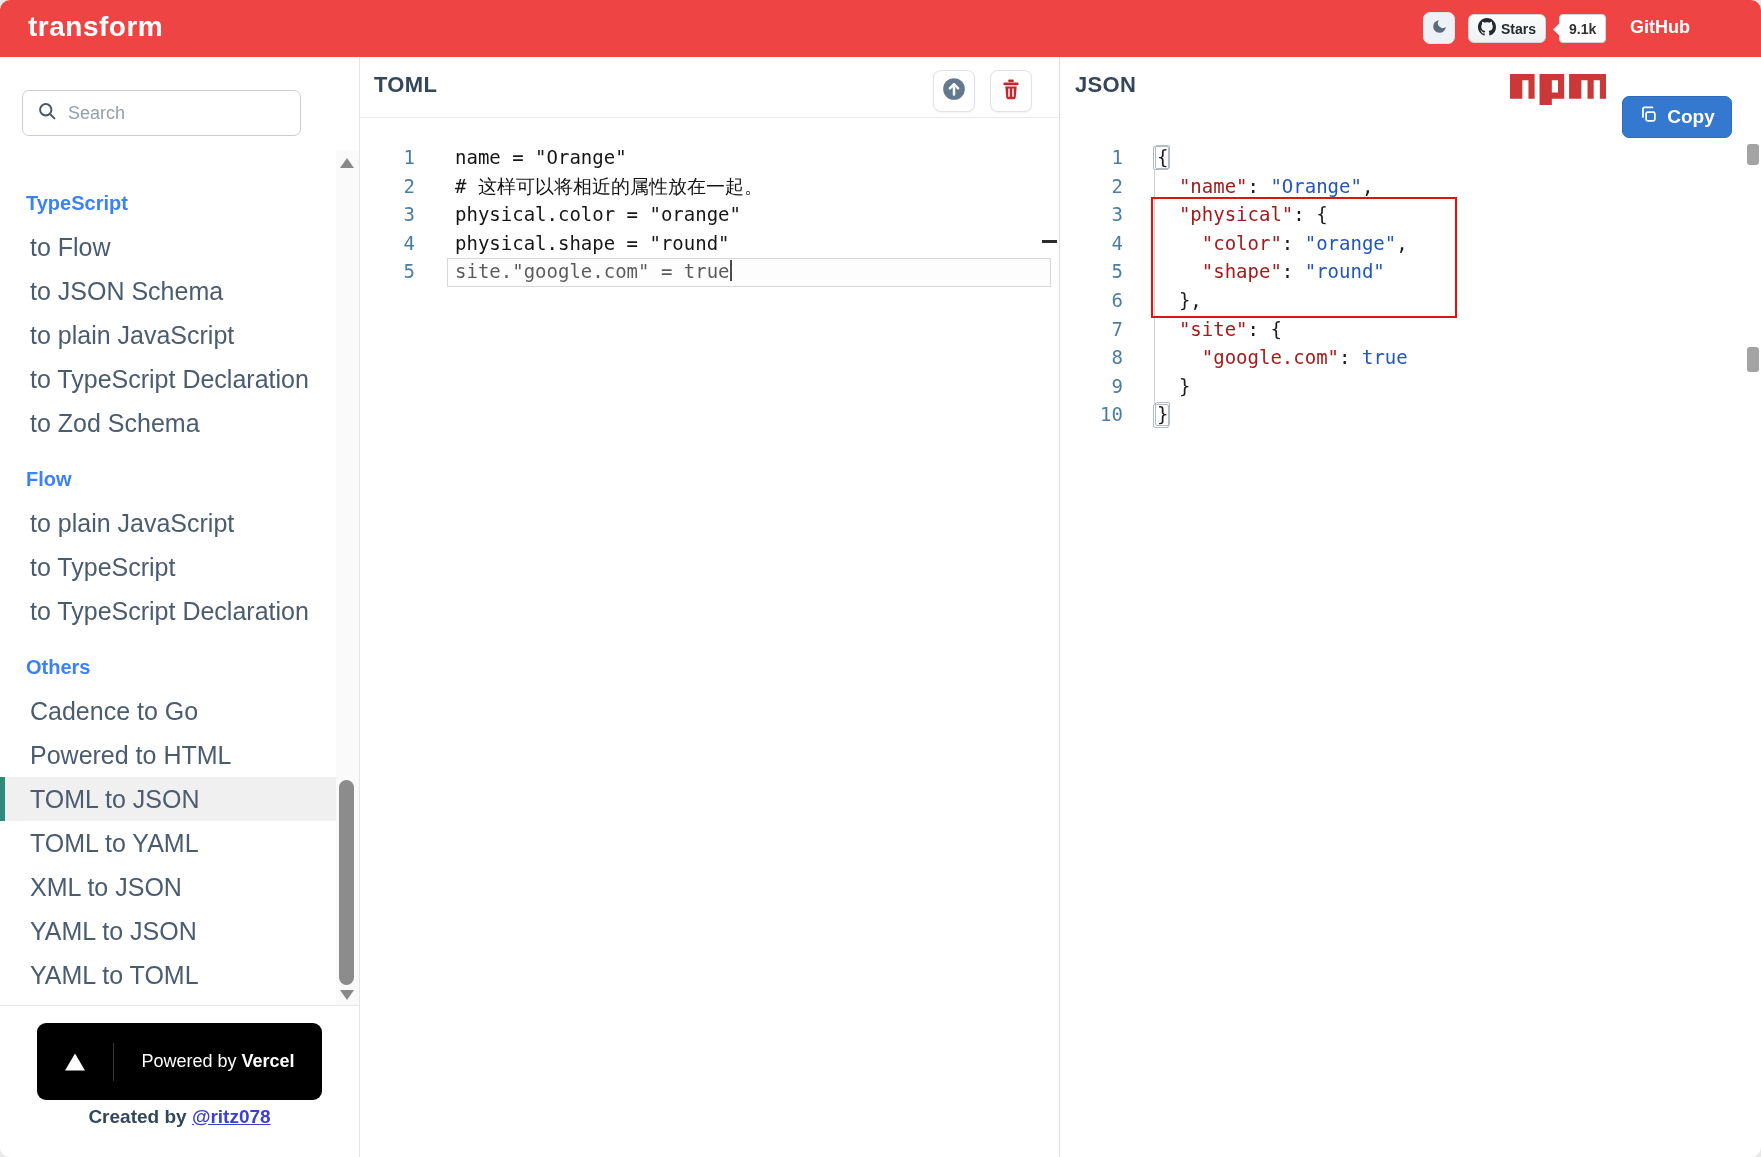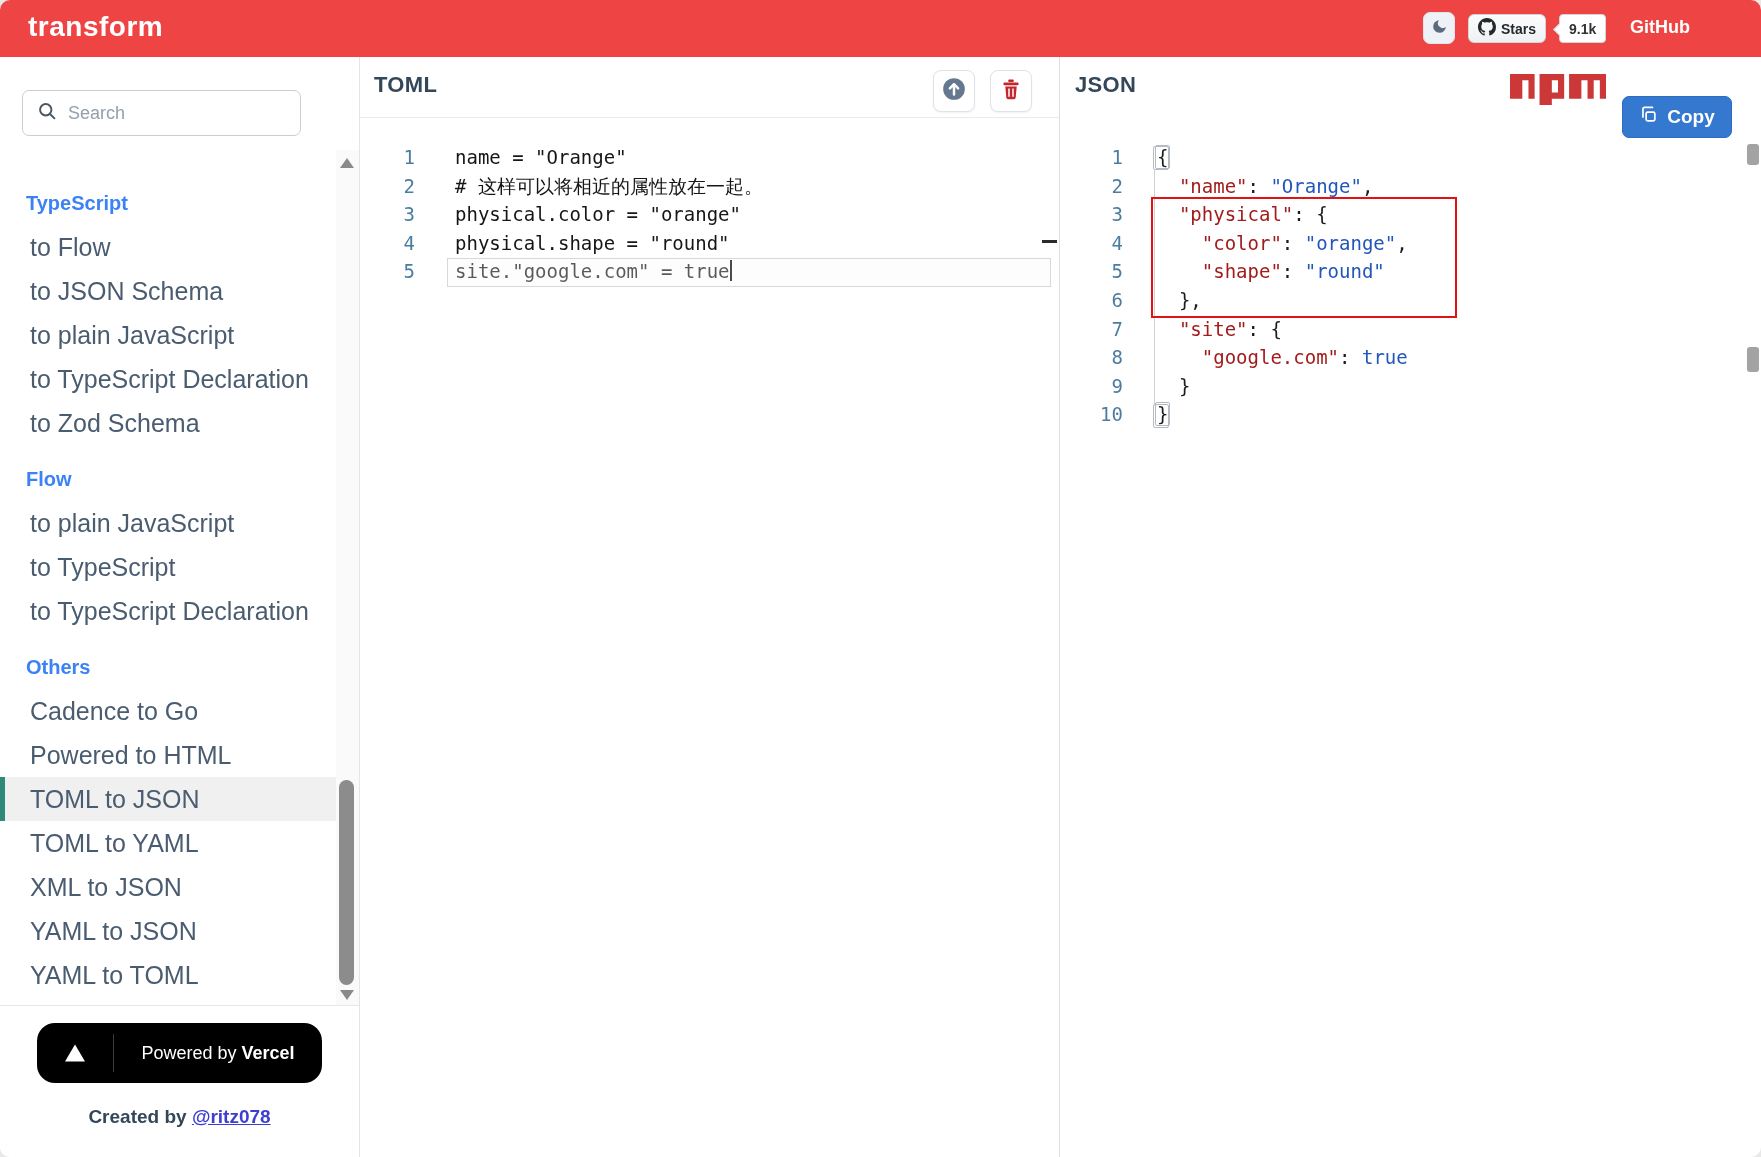--- a/index.html
+++ b/index.html
@@ -25,21 +25,21 @@
   .nav-section { margin-bottom:12px; }
   .nav-heading { height:44px; line-height:44px; padding-left:26px; font-size:20px; font-weight:700; color:#3b82f6; }
   .nav-item { height:44px; line-height:44px; padding-left:30px; font-size:25px; color:#4a5c70; cursor:pointer; }
   .nav-item.active { background:#f0f0f0; border-left:5px solid #2f8a7a; padding-left:25px; }
   .side-scroll { position:absolute; left:336px; top:150px; width:23px; height:856px; background:#fafafa; }
   .scroll-up, .scroll-dn { position:absolute; left:4px; width:0; height:0; border-left:7px solid transparent; border-right:7px solid transparent; cursor:pointer; }
   .scroll-up { top:8px; border-bottom:10px solid #8a8a8a; }
   .scroll-dn { bottom:6px; border-top:10px solid #8a8a8a; }
   .scroll-thumb { position:absolute; left:3px; top:630px; width:15px; height:205px; background:#8c8c8c; border-radius:8px; cursor:grab; }
   .side-footer { position:absolute; left:0; top:1005px; width:359px; height:152px; background:#fff; border-top:1px solid #e7e7e7; }
-  .vercel-btn { position:absolute; left:37px; top:17px; width:285px; height:60px; background:#000; border-radius:18px; display:flex; align-items:center; cursor:pointer; }
+  .vercel-btn { position:absolute; left:37px; top:17px; width:285px; height:77px; background:#000; border-radius:9px; display:flex; align-items:center; cursor:pointer; }
   .vercel-tri { width:76px; display:flex; justify-content:center; }
   .vercel-sep { width:1px; height:38px; background:#3a3a3a; }
   .vercel-text { flex:1; text-align:center; color:#fff; font-size:18px; }
   .vercel-text b { font-weight:700; }
   .created { position:absolute; left:0; top:100px; width:359px; text-align:center; font-size:19px; font-weight:600; color:#33475b; }
   .created a { color:#3d3fd1; text-decoration:underline; cursor:pointer; }
 
   
   .panel-divider { position:absolute; left:1059px; top:57px; width:1px; height:1100px; background:#dcdfe3; }
   .panel-title { position:absolute; font-size:22px; font-weight:700; color:#33475b; letter-spacing:.3px; }

